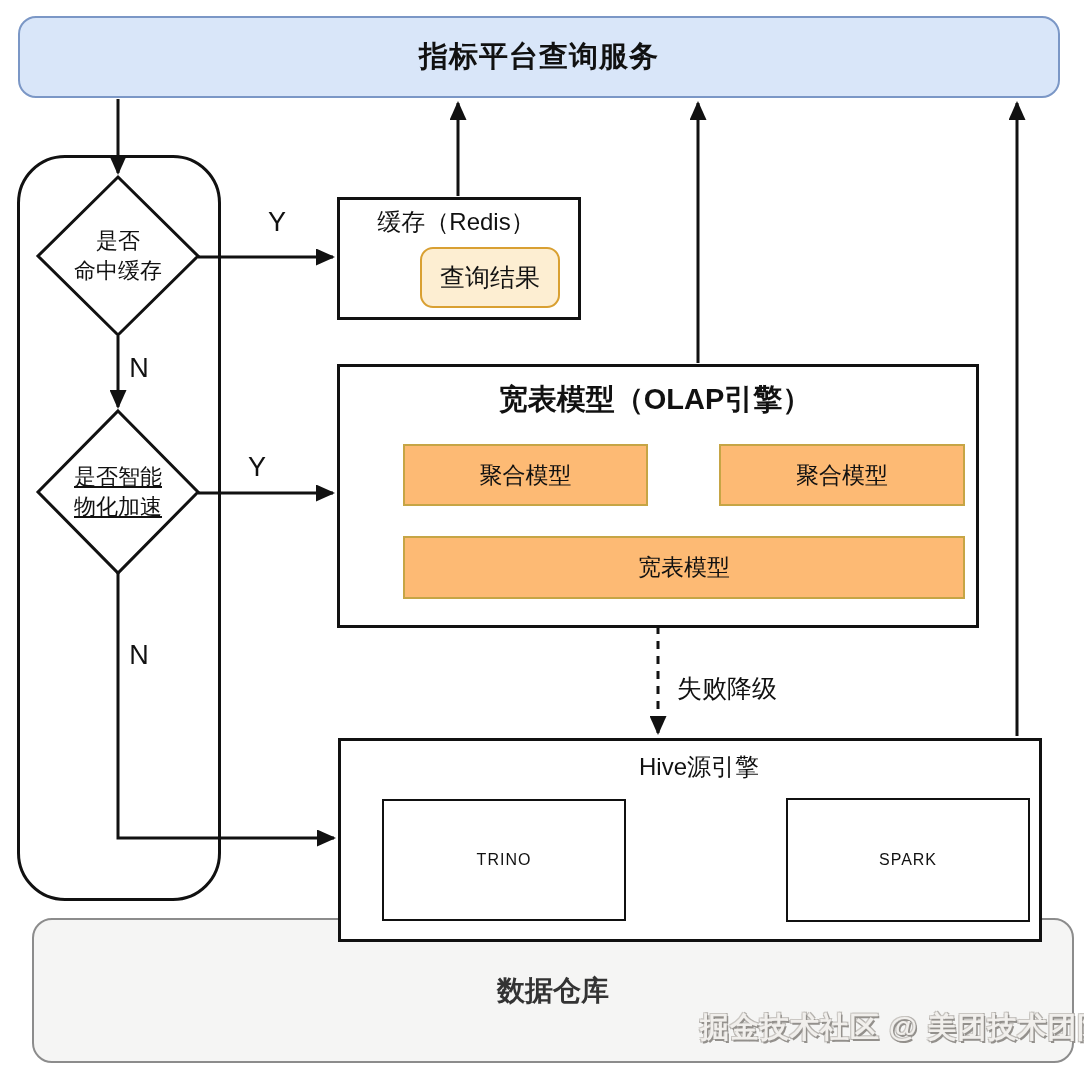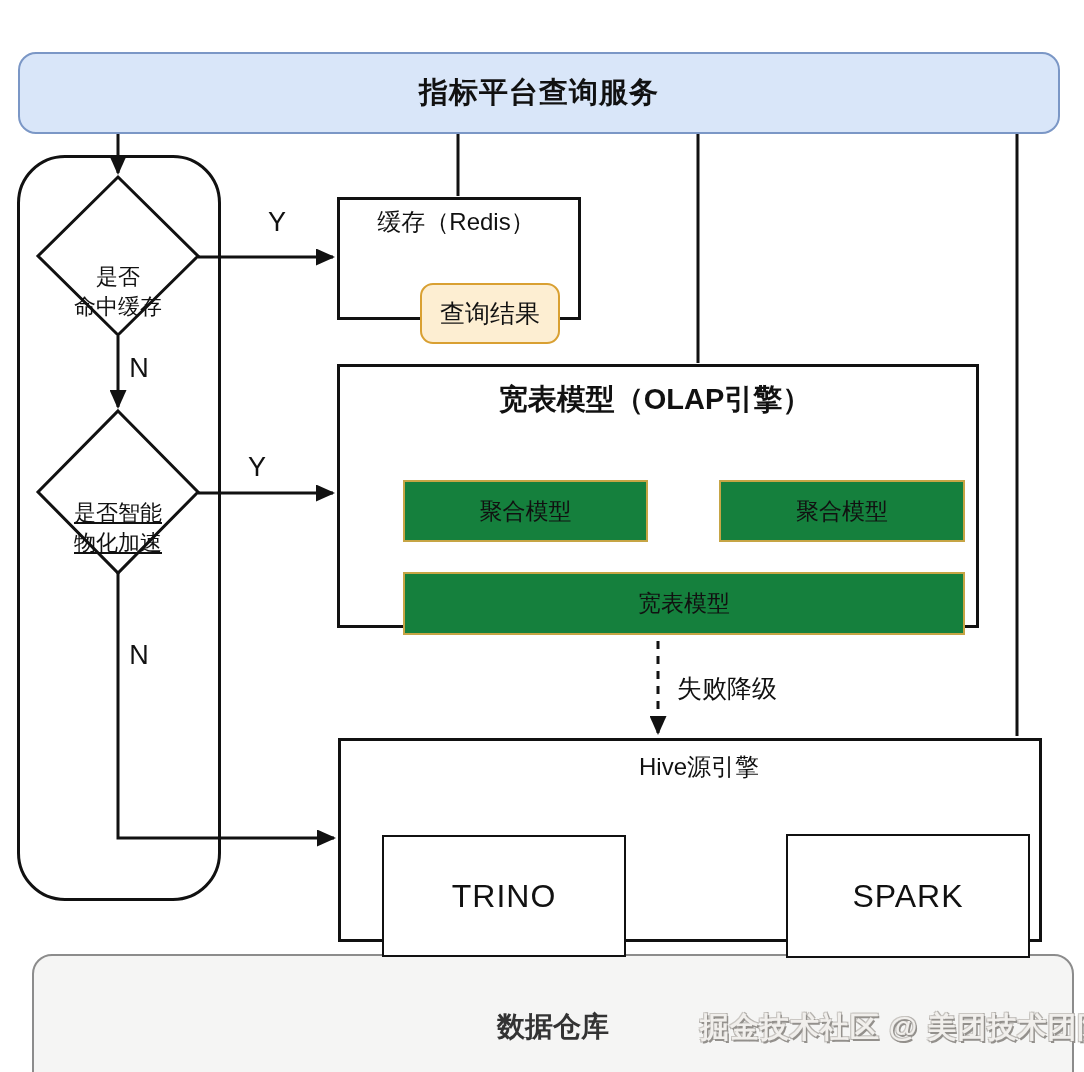--- a/index.html
+++ b/index.html
@@ -3,21 +3,21 @@
 <meta charset="utf-8">
 <style>
   html,body { margin:0; padding:0; background:#ffffff; }
   .stage {
     position:relative; width:1084px; height:1072px;
     background:#ffffff; overflow:hidden;
     font-family:"Liberation Sans","DejaVu Sans",sans-serif;
     color:#111;
   }
   .abs { position:absolute; }
-  .flexc { display:flex; align-items:center; justify-content:center;margin-top:36px; }
+  .flexc { display:flex; align-items:center; justify-content:center; }
 
   .banner {
     left:18px; top:16px; width:1038px; height:78px;
     background:#d9e6f9; border:2.5px solid #7b97c6; border-radius:18px;
     font-size:29px; font-weight:bold; letter-spacing:1px;
   }
 
   .decision-container {
     left:17px; top:155px; width:198px; height:740px;
     border:3px solid #111; border-radius:48px; background:transparent;
@@ -44,29 +44,29 @@
   .result-pill{
     left:420px; top:247px; width:136px; height:57px;
     background:#fdeed2; border:2.5px solid #d9a032; border-radius:13px;
     font-size:25px;
     font-family:Liberation Serif, serif;
   }
 
   .olap-box   { left:337px; top:364px; width:636px; height:258px; }
   .olap-title { left:337px; top:380px; width:636px; text-align:center; font-size:29px; font-weight:bold; }
   .model {
-    background:#15803d; border:2px solid #c6a545; font-size:23px;
+    background:#fdba74; border:2px solid #c6a545; font-size:23px;
   }
   .agg1 { left:403px; top:444px; width:241px; height:58px; }
   .agg2 { left:719px; top:444px; width:242px; height:58px; }
   .wide { left:403px; top:536px; width:558px; height:59px; }
 
   .hive-box   { left:338px; top:738px; width:698px; height:198px; }
   .hive-title { left:350px; top:751px; width:698px; text-align:center; font-size:24px; }
-  .engine { font-size:32px; letter-spacing:1px; border:2.5px solid #111; background:#fff; }
+  .engine { font-size:16px; letter-spacing:1px; border:2.5px solid #111; background:#fff; }
   .trino { left:382px; top:799px; width:240px; height:118px; }
   .spark { left:786px; top:798px; width:240px; height:120px; }
 
   .warehouse {
     left:32px; top:918px; width:1038px; height:141px;
     background:#f5f5f4; border:2px solid #8c8c8c; border-radius:20px;
     font-size:28px; font-weight:bold; color:#333;
   }
 
   .watermark {

